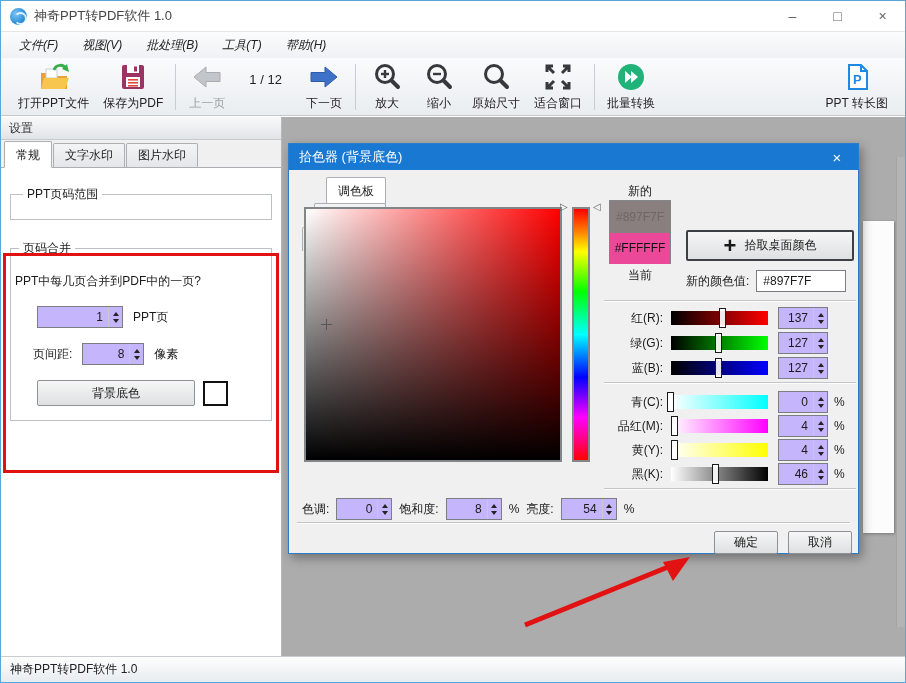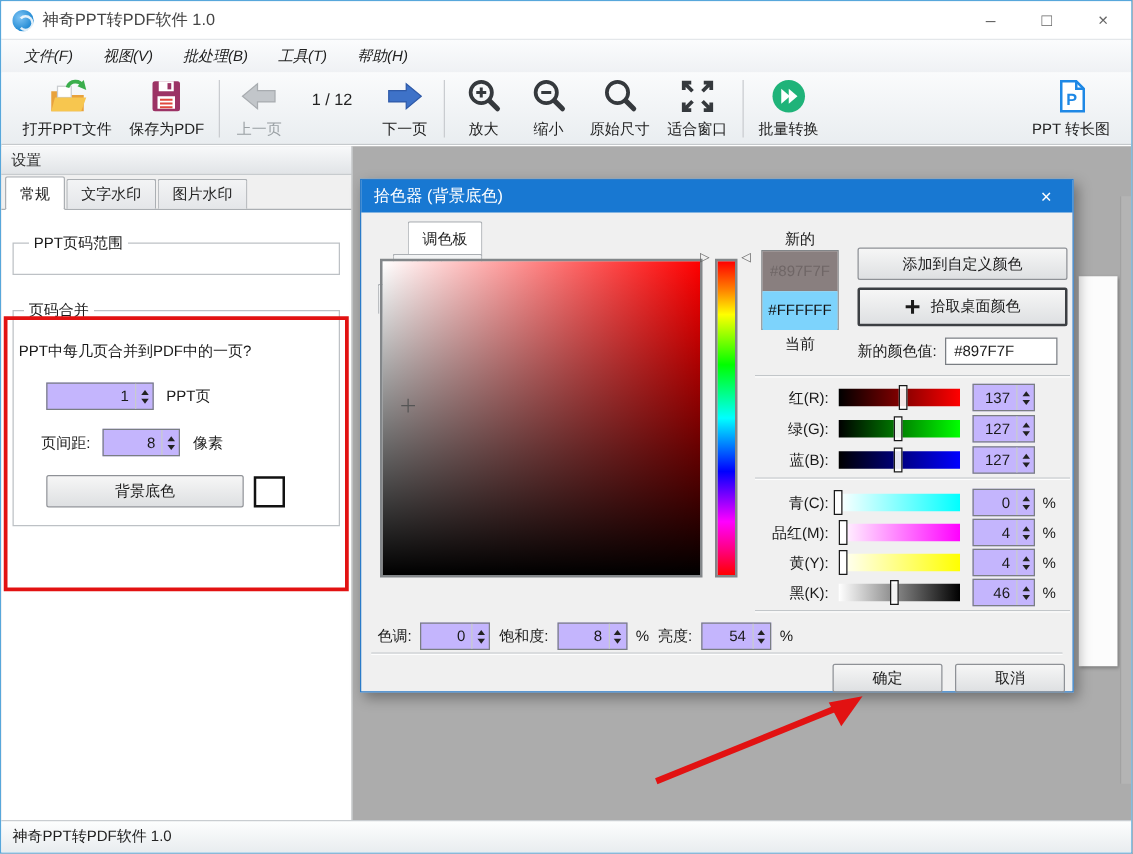--- a/index.html
+++ b/index.html
@@ -74,21 +74,21 @@
   .sv-marker::before { content:""; position:absolute; left:5px; top:0; width:1px; height:11px; background:#555; }
   .sv-marker::after { content:""; position:absolute; left:0; top:5px; width:11px; height:1px; background:#555; }
   .hue-bar { position:absolute; left:283px; top:37px; width:18px; height:255px; border:2px solid #828689; background:linear-gradient(to bottom,#f00 0%,#ff8000 9%,#ff0 17%,#0f0 33%,#0ff 50%,#00f 67%,#f0f 83%,#ff0080 92%,#f00 100%); }
   .hue-mark { position:absolute; top:31px; font-size:10px; color:#666; }
   .hue-mark.l { left:271px; }
   .hue-mark.r { left:304px; }
 
   .new-label { position:absolute; left:320px; top:13px; width:62px; text-align:center; }
   .swatch-stack { position:absolute; left:320px; top:30px; width:62px; height:64px; border:1px solid #828689; }
   .swatch-new { height:32px; background:#897F7F; color:#6F6666; text-align:center; line-height:32px; font-size:12px; }
-  .swatch-cur { height:31px; background:#7dd3fc; color:#111; text-align:center; line-height:31px; font-size:12px; }
+  .swatch-cur { height:31px; background:#ec4899; color:#111; text-align:center; line-height:31px; font-size:12px; }
   .cur-label { position:absolute; left:320px; top:97px; width:62px; text-align:center; }
   .btn-addcustom { position:absolute; left:397px; top:28px; width:168px; height:26px; line-height:24px; }
   .btn-pickdesk { position:absolute; left:397px; top:60px; width:168px; height:31px; line-height:29px; border-width:2px; border-color:#3C3F43; display:flex; align-items:center; justify-content:center; gap:8px; }
   .plus-glyph { font-size:22px; font-weight:bold; line-height:20px; }
   .newval-row { position:absolute; left:397px; top:100px; display:flex; align-items:center; gap:7px; }
   .hex-input { width:90px; height:22px; border:1px solid #7A7E83; background:#fff; padding:0 6px; font-family:"Liberation Sans",sans-serif; font-size:12px; color:#1a1a1a; }
   .dsep { position:absolute; left:315px; width:252px; height:2px; border-top:1px solid #C2C6C9; border-bottom:1px solid #FDFDFD; }
   .sep1 { top:130px; } .sep2 { top:212px; } .sep3 { top:318px; }
 
   .slider-row { position:absolute; left:312px; width:255px; height:24px; display:flex; align-items:center; }
@@ -106,21 +106,21 @@
   .tr-y { background:linear-gradient(to right,#fff,#ff0); }
   .tr-k { background:linear-gradient(to right,#fff,#000); }
   .row-r { top:136px; } .row-g { top:161px; } .row-b { top:186px; }
   .row-c { top:220px; } .row-m { top:244px; } .row-y { top:268px; } .row-k { top:292px; }
 
   .hsl-row { position:absolute; left:13px; top:328px; display:flex; align-items:center; gap:7px; }
   .hsl-row .spinbox { width:56px; }
   .hsl-row .spin-val { flex:1; }
   .bottom-sep { position:absolute; left:8px; right:8px; top:352px; height:2px; border-top:1px solid #C2C6C9; border-bottom:1px solid #FDFDFD; }
   .dlg-btns { position:absolute; right:6px; top:361px; display:flex; gap:10px; }
-  .dlg-btn { width:88px; height:23px; line-height:21px; }
+  .dlg-btn { width:64px; height:23px; line-height:21px; }
 
   
   .anno-arrow { position:absolute; left:0; top:0; width:906px; height:683px; z-index:40; pointer-events:none; }
 
   
   .statusbar { position:absolute; left:0; bottom:0; width:904px; height:26px; background:linear-gradient(#FDFEFE,#E8ECEF); border-top:1px solid #C9CDD1; line-height:25px; padding-left:9px; color:#222; }
 
   
   .ic { width:34px; height:30px; display:block; }
   .ic-sm { width:30px; height:30px; display:block; }
@@ -310,21 +310,20 @@
       <div class="hue-bar"></div>
       <span class="hue-mark r">◁</span>
 
       <div class="new-label">新的</div>
       <div class="swatch-stack">
         <div class="swatch-new">#897F7F</div>
         <div class="swatch-cur">#FFFFFF</div>
       </div>
       <div class="cur-label">当前</div>
 
-      <span class="btn btn-addcustom">添加到自定义颜色</span>
       <span class="btn btn-pickdesk">
         <span class="plus-glyph">+</span>
         <span>拾取桌面颜色</span>
       </span>
       <div class="newval-row">
         <span>新的颜色值:</span>
         <input class="hex-input" value="#897F7F" style="">
       </div>
 
       <div class="dsep sep1"></div>

